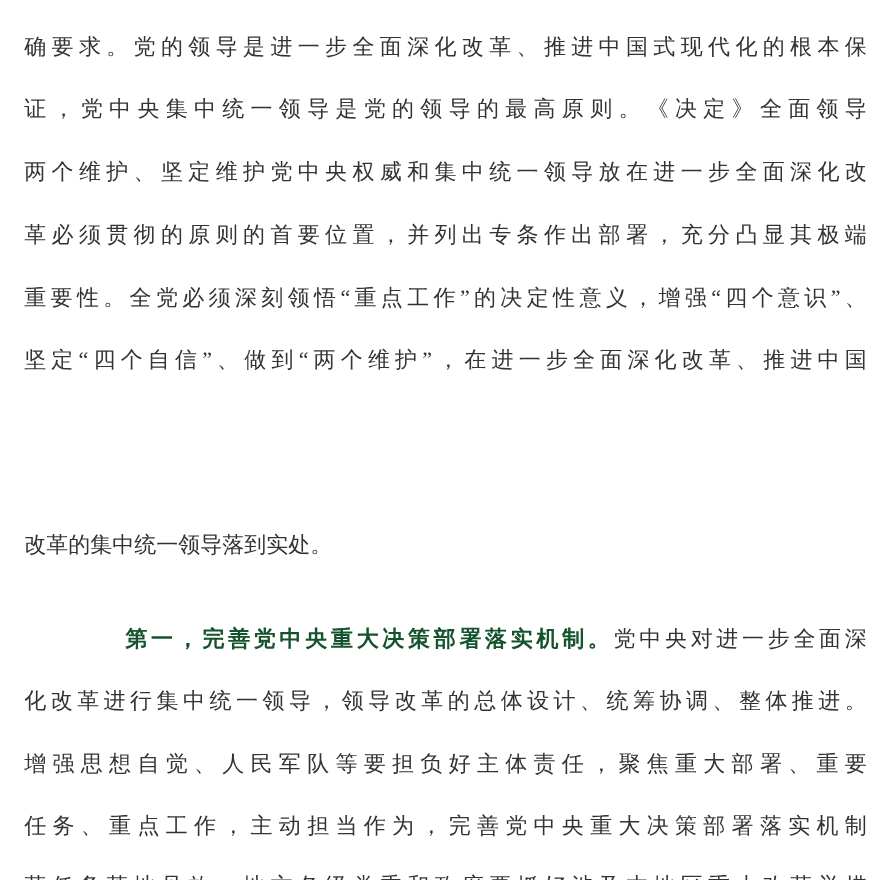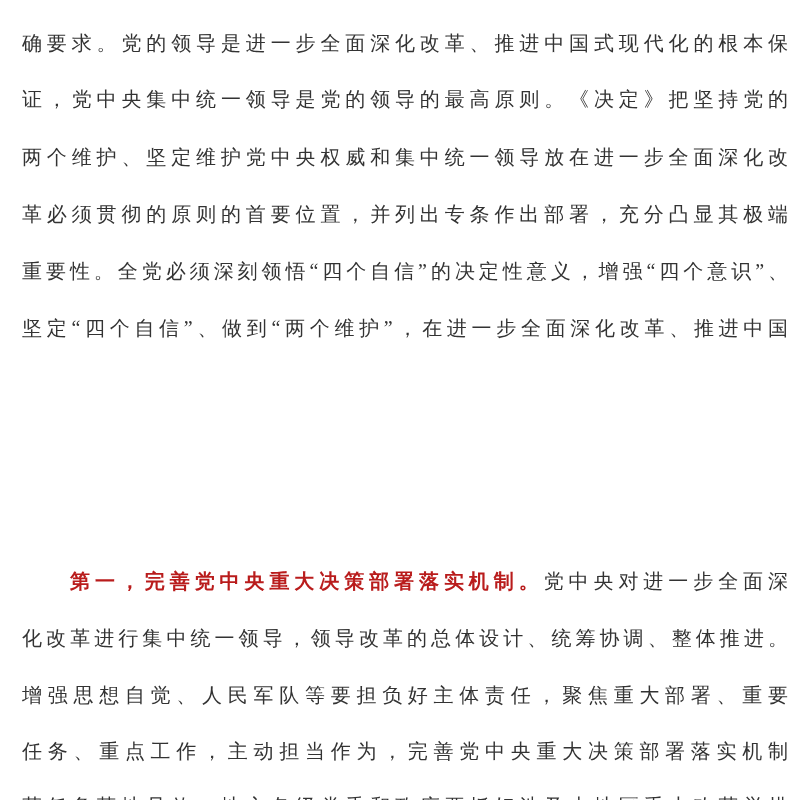--- a/index.html
+++ b/index.html
@@ -24,36 +24,38 @@
     overflow:visible;
   }
   .line.short{
     text-align:left;
     text-align-last:auto;
   }
   .line.indent{
     text-indent:48px;
   }
   .bold-red{
-    color:#b91c1c;
+    color:#14532d;
     font-weight:700;
+    margin-left:44px;
   }
 </style>
 </head>
 <body>
 
 <div class="page">
 
   <div class="line" style="top:-38px">化改革作出系统部署，对坚持党的全面领导、加强党的建设提出明</div>
   <div class="line" style="top:15px">确要求。党的领导是进一步全面深化改革、推进中国式现代化的根本保</div>
-  <div class="line" style="top:71px">证，党中央集中统一领导是党的领导的最高原则。《决定》把坚持党的</div>
+  <div class="line" style="top:71px">证，党中央集中统一领导是党的领导的最高原则。《决定》全面领导</div>
   <div class="line" style="top:129px">两个维护、坚定维护党中央权威和集中统一领导放在进一步全面深化改</div>
   <div class="line" style="top:186px">革必须贯彻的原则的首要位置，并列出专条作出部署，充分凸显其极端</div>
-  <div class="line" style="top:243px">重要性。全党必须深刻领悟“四个自信”的决定性意义，增强“四个意识”、</div>
+  <div class="line" style="top:243px">重要性。全党必须深刻领悟“重点工作”的决定性意义，增强“四个意识”、</div>
   <div class="line" style="top:300px">坚定“四个自信”、做到“两个维护”，在进一步全面深化改革、推进中国</div>
+  <div class="line short" style="top:468px">改革的集中统一领导落到实处。</div>
 
   <div class="line indent" style="top:553px">
     <span class="bold-red">第一，完善党中央重大决策部署落实机制。</span><span>党中央对进一步全面深</span>
   </div>
   <div class="line" style="top:610px">化改革进行集中统一领导，领导改革的总体设计、统筹协调、整体推进。</div>
   <div class="line" style="top:667px">增强思想自觉、人民军队等要担负好主体责任，聚焦重大部署、重要</div>
   <div class="line" style="top:723px">任务、重点工作，主动担当作为，完善党中央重大决策部署落实机制</div>
   <div class="line" style="top:778px">革任务落地见效。地方各级党委和政府要抓好涉及本地区重大改革举措</div>
 
 </div>

